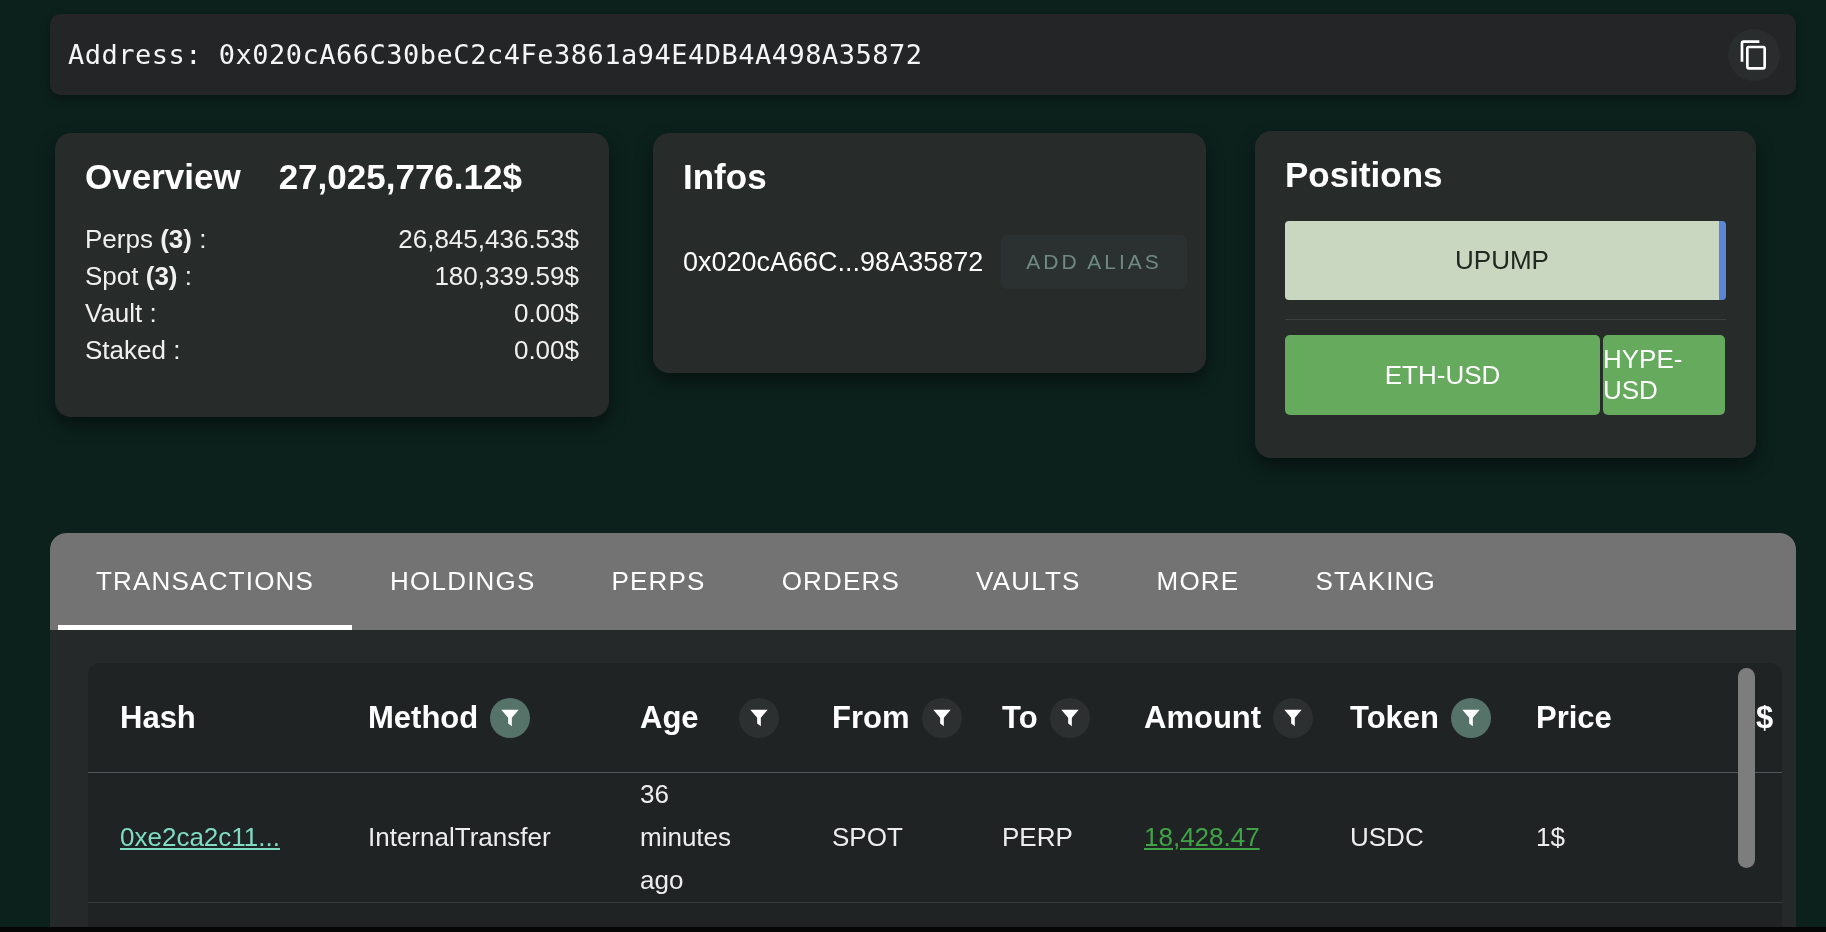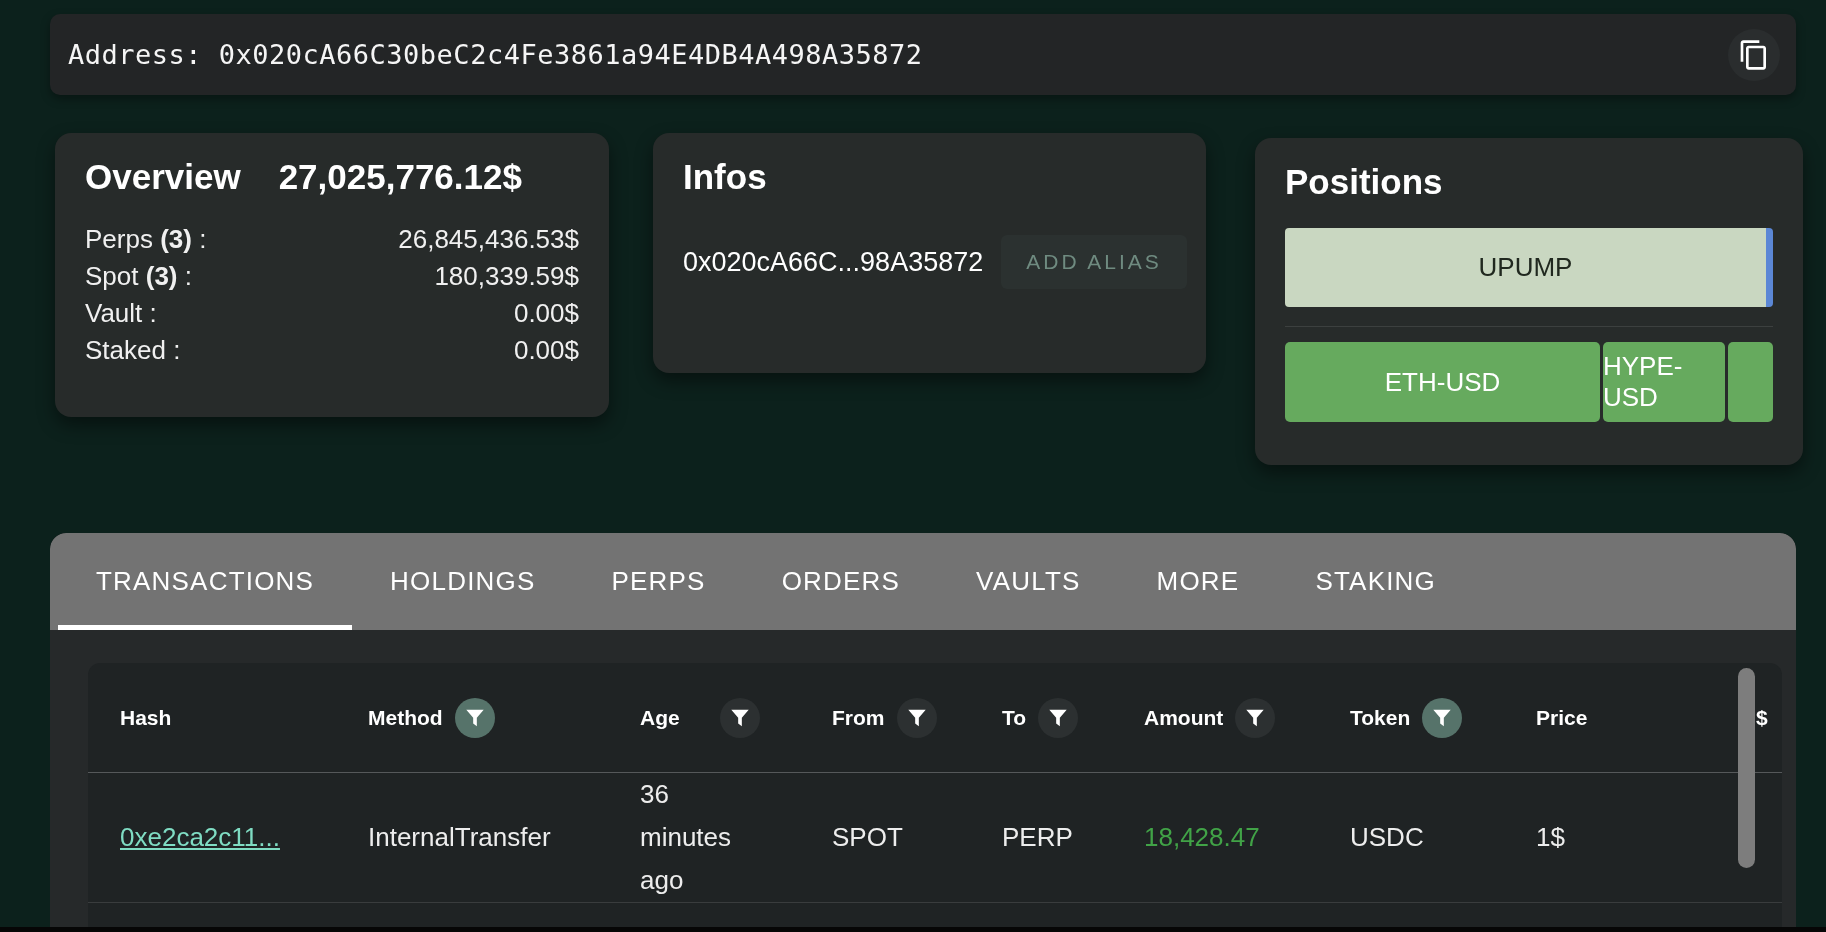--- a/index.html
+++ b/index.html
@@ -25,21 +25,21 @@
   .ov-rows{margin-top:24px;font-size:26px;line-height:37px;color:#f0f0f0;}
   .ov-row{display:flex;justify-content:space-between;}
   .ov-count{font-weight:700;}
 
   .infos-card{left:653px;top:133px;width:553px;height:240px;padding:24px 30px;}
   .infos-row{margin-top:38px;display:flex;align-items:center;}
   .short-address{font-size:27px;color:#fff;}
   .add-alias-btn{margin-left:18px;background:#2b3130;color:#6f8b80;font-size:21px;
     font-weight:500;letter-spacing:3px;padding:15px 25px;border-radius:6px;cursor:pointer;white-space:nowrap;}
 
-  .positions-card{left:1255px;top:138px;width:548px;height:327px;padding:24px 30px;}
+  .positions-card{left:1255px;top:131px;width:501px;height:327px;padding:24px 30px;}
   .spot-row{margin-top:26px;height:79px;display:flex;overflow:hidden;border-radius:4px;}
   .seg{display:flex;align-items:center;justify-content:center;font-size:26px;cursor:pointer;}
   .seg-upump{flex:1;background:#c9d7c1;color:#20281f;}
   .seg-blue{flex:0 0 7px;background:#5b87d5;}
   .pos-divider{height:1px;background:#3c403f;margin-top:19px;}
   .perp-row{margin-top:15px;height:80px;display:flex;gap:3px;}
   .seg-green{background:#66aa5e;color:#fff;border-radius:5px;}
   .seg-eth{flex:0 0 315px;}
   .seg-hype{flex:0 0 122px;}
   .seg-extra{flex:1;}
@@ -51,31 +51,31 @@
     display:flex;align-items:stretch;padding-left:8px;}
   .tab{padding:0 38px;display:flex;align-items:center;color:#fff;font-size:26px;
     font-weight:500;letter-spacing:1.2px;position:relative;cursor:pointer;white-space:nowrap;}
   .tab.active::after{content:"";position:absolute;left:0;right:0;bottom:0;height:5px;background:#fff;}
 
   
   .table-card{position:absolute;left:38px;top:130px;width:1694px;height:340px;
     background:#1f2324;border-radius:12px;overflow:hidden;}
   table{width:100%;border-collapse:collapse;table-layout:fixed;}
   th,td{text-align:left;padding:0;vertical-align:middle;}
-  th{height:109px;font-size:21px;font-weight:700;color:#fff;border-bottom:1px solid #55585a;}
+  th{height:109px;font-size:31px;font-weight:700;color:#fff;border-bottom:1px solid #55585a;}
   td{height:129px;font-size:26px;color:#ededed;border-bottom:1px solid #393c3d;}
   .cell-pad{padding-left:32px;box-sizing:border-box;}
   .th-inner{display:flex;align-items:center;gap:12px;}
   .funnel{width:40px;height:40px;border-radius:50%;display:flex;align-items:center;
     justify-content:center;flex:0 0 40px;cursor:pointer;}
   .funnel.default{background:#2c3031;}
   .funnel.active{background:#56736a;}
   .hash-link{color:#7fdcc3;text-decoration:underline;cursor:pointer;}
   .age-wrap{max-width:112px;line-height:43px;}
-  .amount{color:#41a347;}
+  .amount{color:#41a347;text-decoration:underline;}
 
   .scrollbar{position:absolute;top:135px;right:41px;width:17px;height:200px;
     background:#7d7d7d;border-radius:9px;cursor:pointer;z-index:5;}
   .bottom-strip{position:absolute;left:0;bottom:0;width:100%;height:5px;background:#060606;z-index:9;}
 </style>
 </head>
 <body>
 
 <div class="screen">
 

